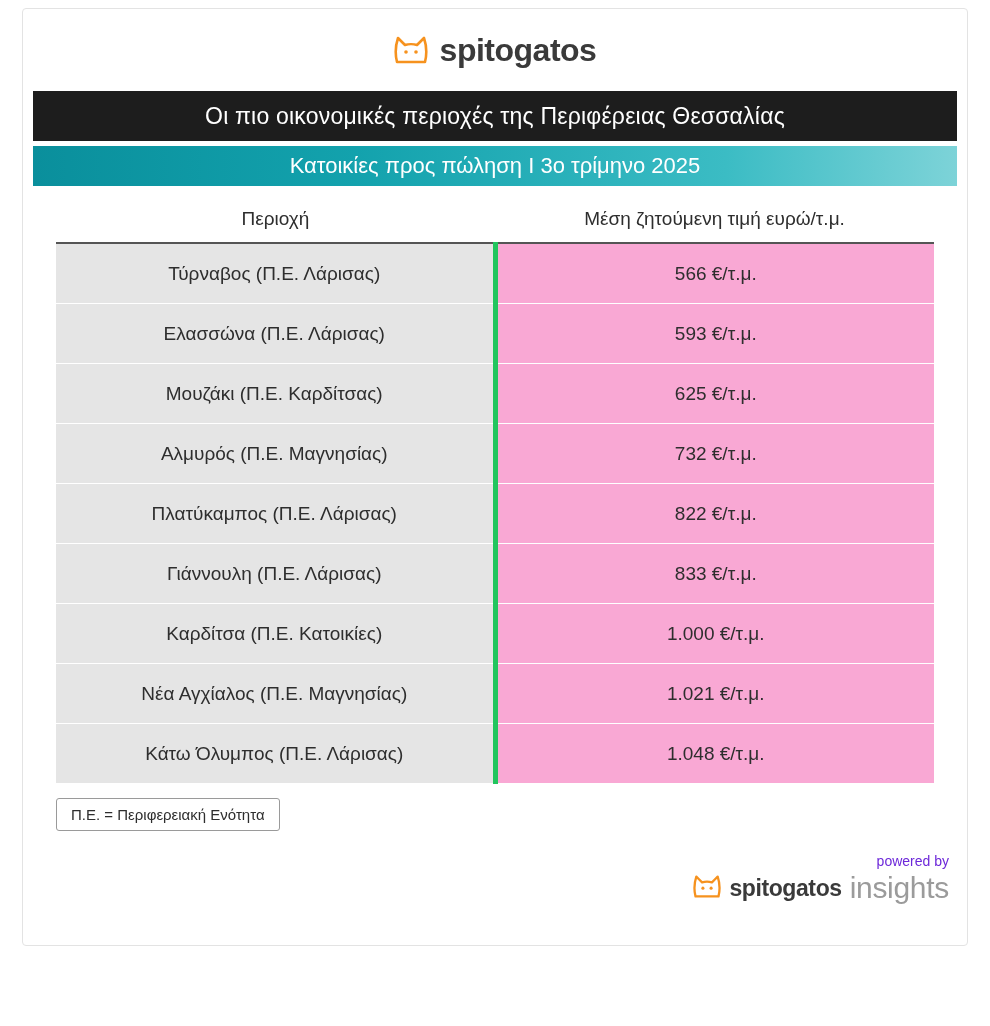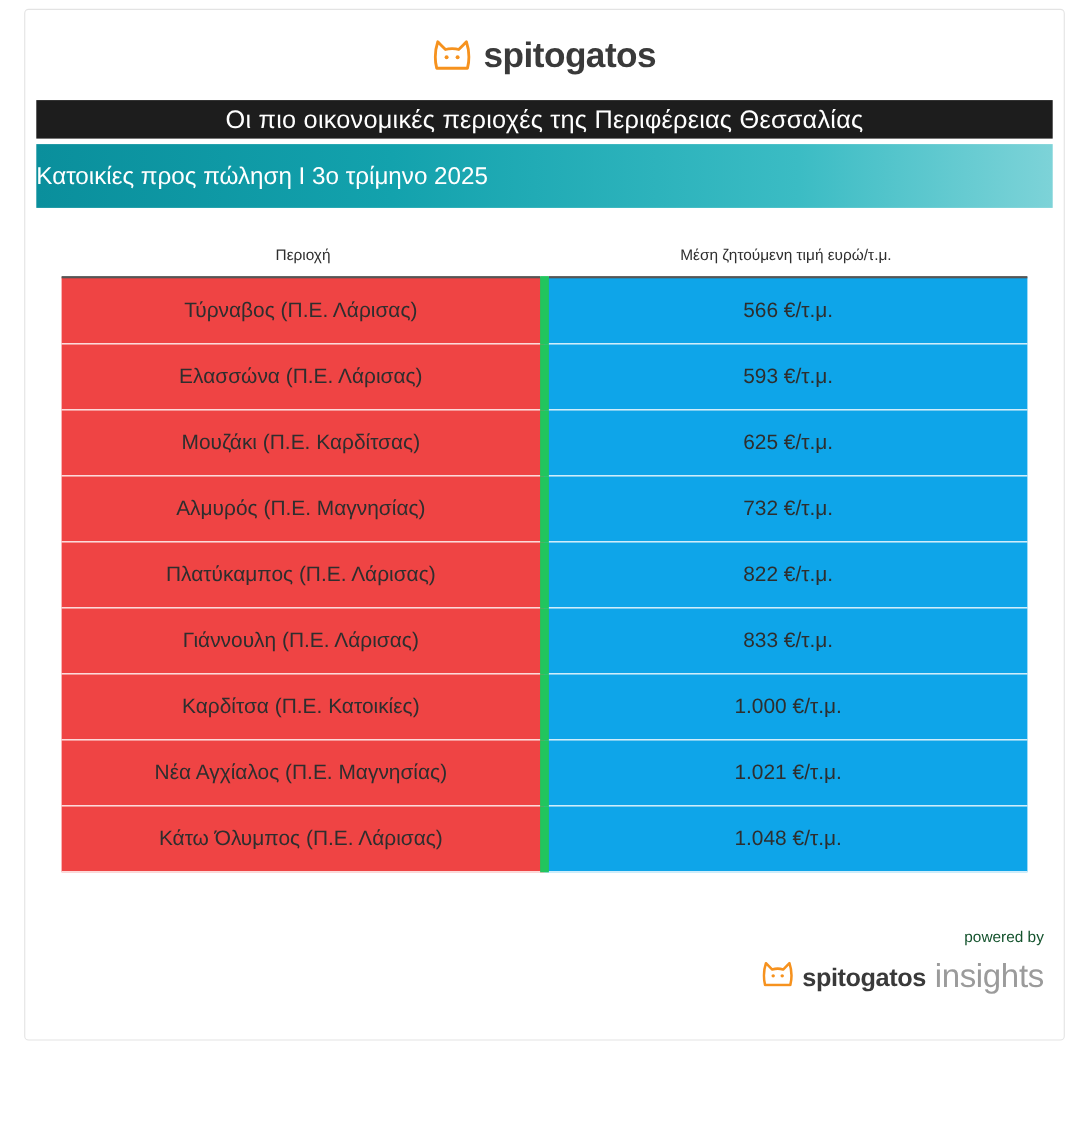--- a/index.html
+++ b/index.html
@@ -49,78 +49,78 @@
   .brand-name {
     font-size: 32px;
     font-weight: bold;
     color: #3a3a3a;
     letter-spacing: -0.5px;
   }
 
   
   .title-bar {
     background: #1d1d1d;
-    height: 35px;
+    height: 50px;
     display: flex;
     align-items: center;
     justify-content: center;
     margin: 0 10px;
   }
   .title-bar .title-text {
     color: #ffffff;
     font-size: 23px;
     letter-spacing: 0.2px;
   }
 
   
   .subtitle-bar {
-    height: 58px;
-    margin: 5px 10px 12px 10px;
-    display: flex;
-    align-items: center;
-    justify-content: flex-start;
+    height: 40px;
+    margin: 5px 10px 0 10px;
+    display: flex;
+    align-items: center;
+    justify-content: center;
     background: linear-gradient(90deg, #0a8f9c 0%, #13a2ad 35%, #3bbcc4 75%, #7dd3d8 100%);
   }
   .subtitle-bar .subtitle-text {
     color: #ffffff;
     font-size: 22px;
   }
 
   
   .table-wrap {
     margin: 0 33px;
     padding-top: 14px;
   }
   table.data {
     width: 100%;
     border-collapse: collapse;
     table-layout: fixed;
   }
   table.data th {
     font-weight: normal;
-    font-size: 14px;
+    font-size: 19px;
     color: #2e2e2e;
     padding: 8px 0 12px 0;
     text-align: center;
     border-bottom: 2px solid #555555;
   }
   table.data td {
     font-size: 19px;
     color: #2e2e2e;
     text-align: center;
     height: 57px;
     border-bottom: 1px solid #ffffff;
     background: #f2f2f2;
   }
   table.data td.area-cell {
-    background: #ef4444;
-    border-right: 8px solid #22c55e;
+    background: #e5e5e5;
+    border-right: 5px solid #22c55e;
   }
   table.data td.price-cell {
-    background: #0ea5e9;
+    background: #f9a8d4;
   }
 
   
   .footnote {
     margin: 14px 0 0 33px;
     display: inline-block;
     border: 1px solid #9a9a9a;
     border-radius: 3px;
     padding: 7px 14px;
     font-size: 15px;
@@ -130,22 +130,22 @@
 
   
   .powered {
     position: absolute;
     right: 18px;
     bottom: 40px;
     text-align: right;
   }
   .powered-label {
     font-size: 14px;
-    color: #14532d;
-    margin-bottom: 12px;
+    color: #6d28d9;
+    margin-bottom: 2px;
   }
   .powered-row {
     display: flex;
     align-items: center;
     gap: 8px;
     justify-content: flex-end;
   }
   .powered-name {
     font-size: 23px;
     font-weight: bold;
@@ -230,20 +230,21 @@
           </tr>
           <tr>
             <td class="area-cell">Κάτω Όλυμπος (Π.Ε. Λάρισας)</td>
             <td class="price-cell">1.048 €/τ.μ.</td>
           </tr>
         </tbody>
       </table>
     </div>
 
     
+    <div class="footnote">Π.Ε. = Περιφερειακή Ενότητα</div>
 
     
     <div class="powered">
       <div class="powered-label">powered by</div>
       <div class="powered-row">
         <span class="icon">
           <svg width="28" height="23" viewBox="0 0 34 28" xmlns="http://www.w3.org/2000/svg">
             <path d="M3 26 C1 18 2 8 4 2 C6 4 9 7 11 9 C14 8 20 8 23 9 C25 7 28 4 30 2 C32 8 33 18 31 26 Z" fill="none" stroke="#f6921e" stroke-width="2.8" stroke-linejoin="round"></path>
             <circle cx="12" cy="16" r="1.9" fill="#f6921e"></circle>
             <circle cx="22" cy="16" r="1.9" fill="#f6921e"></circle>

